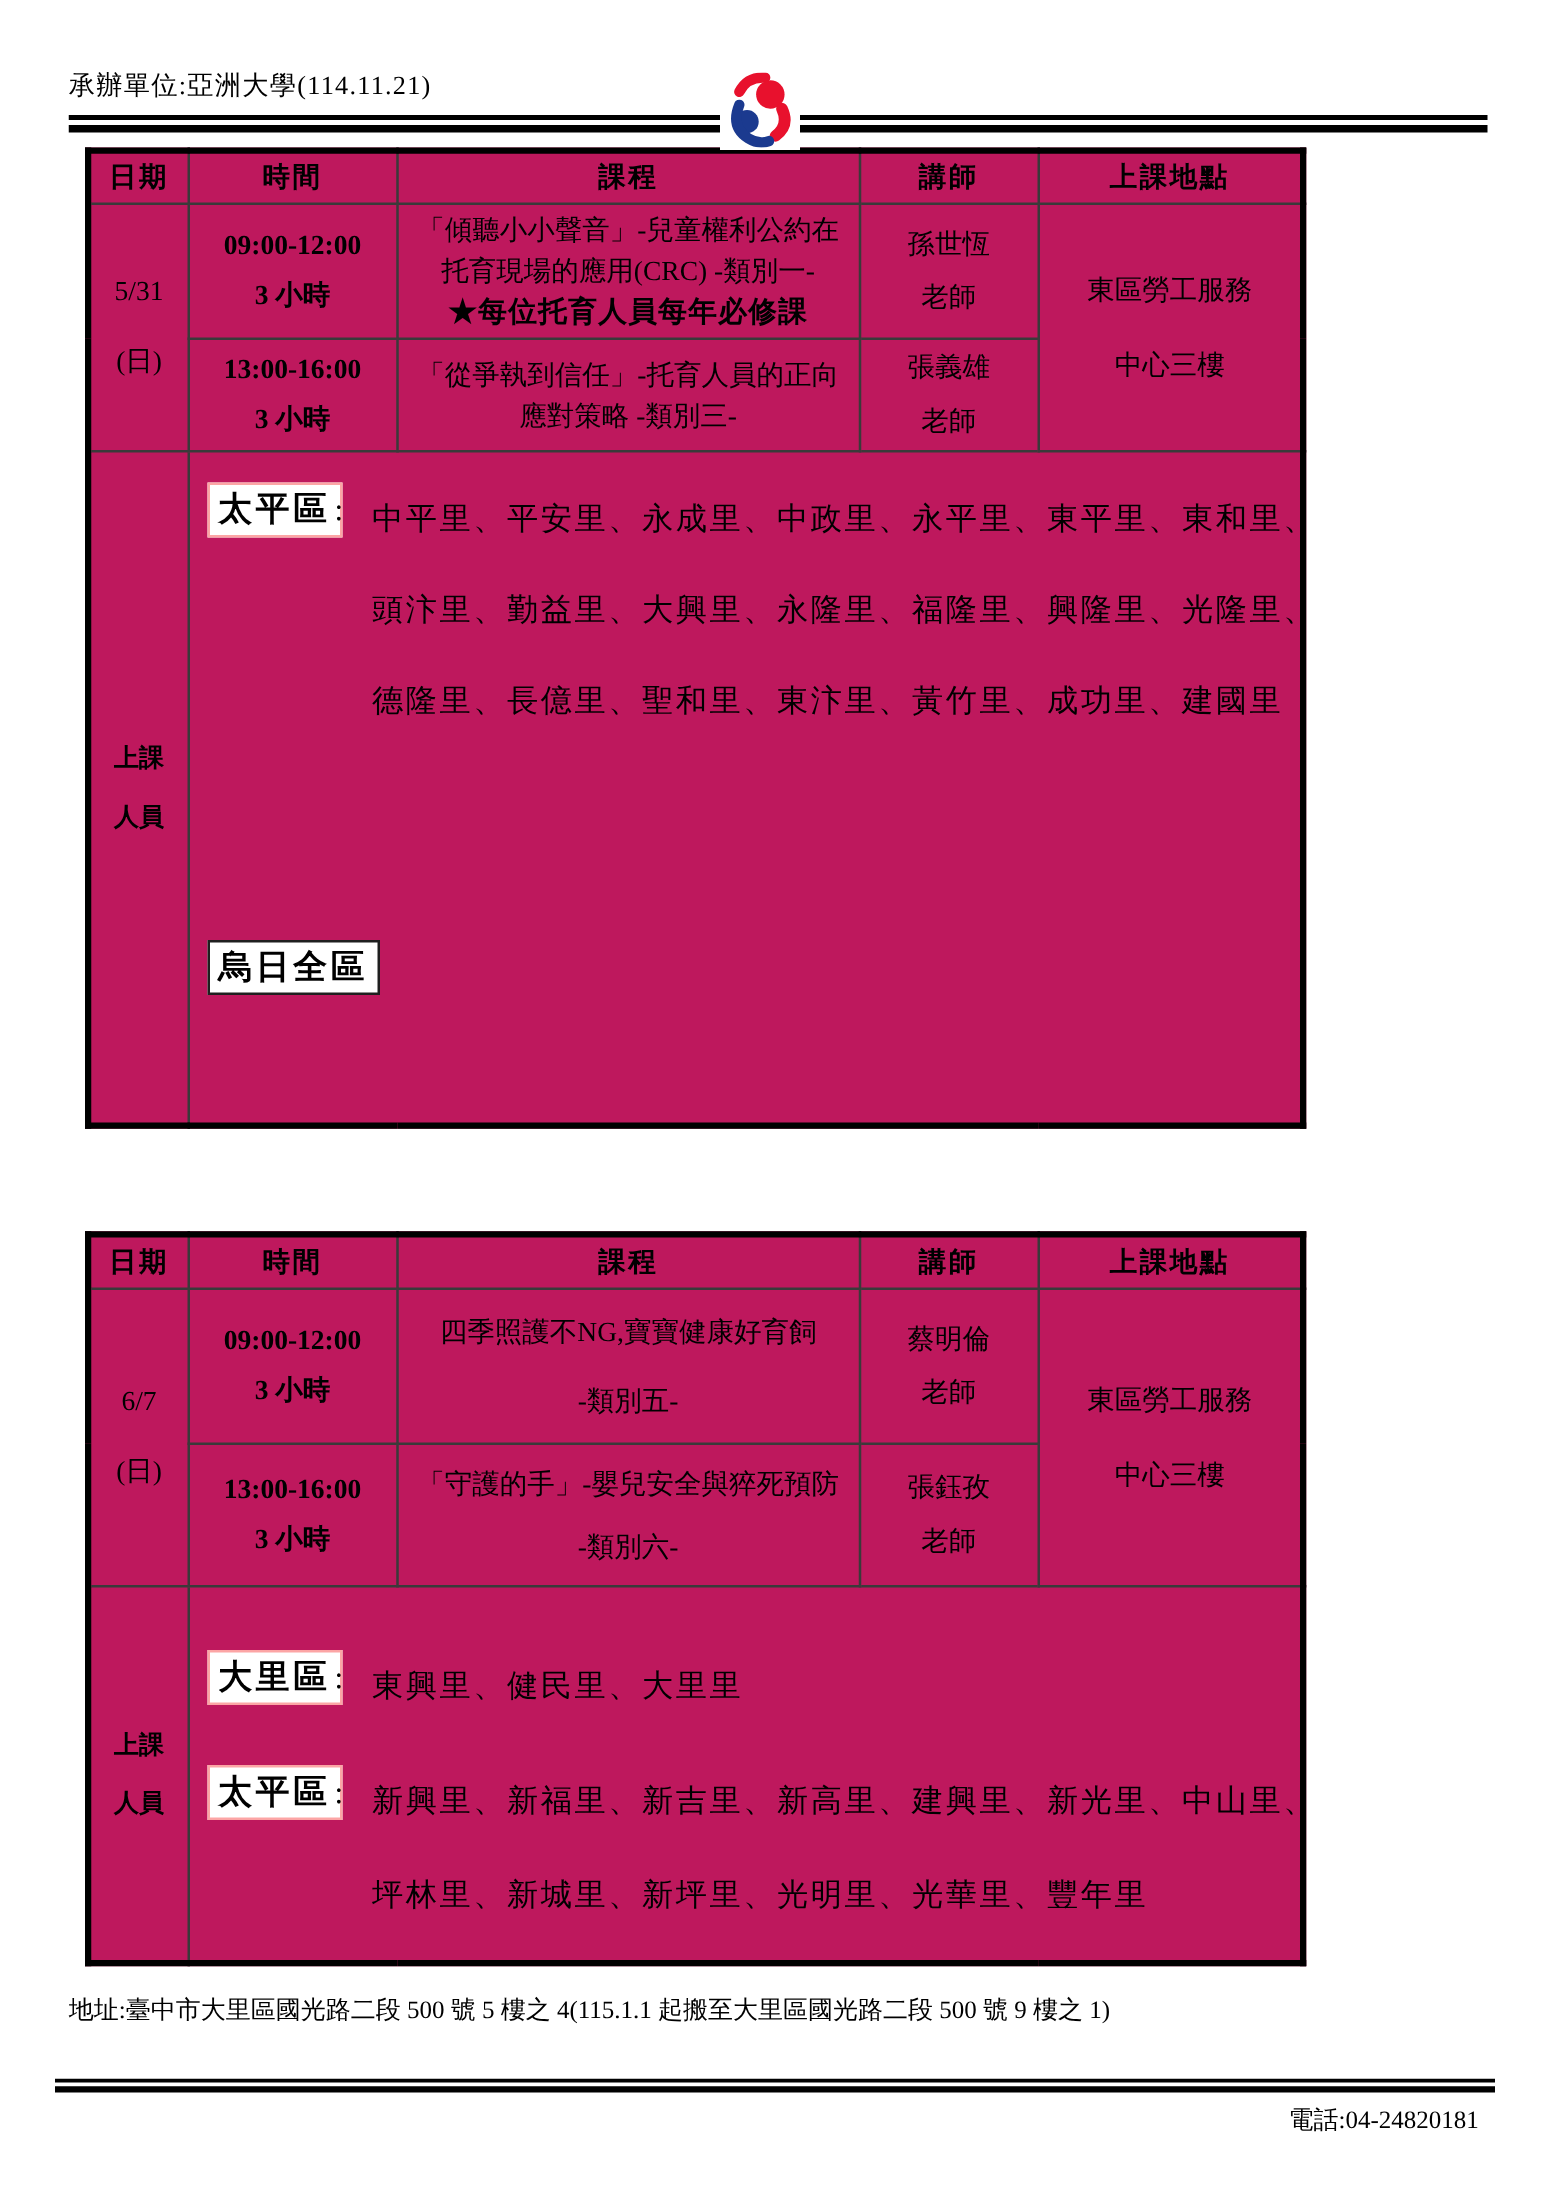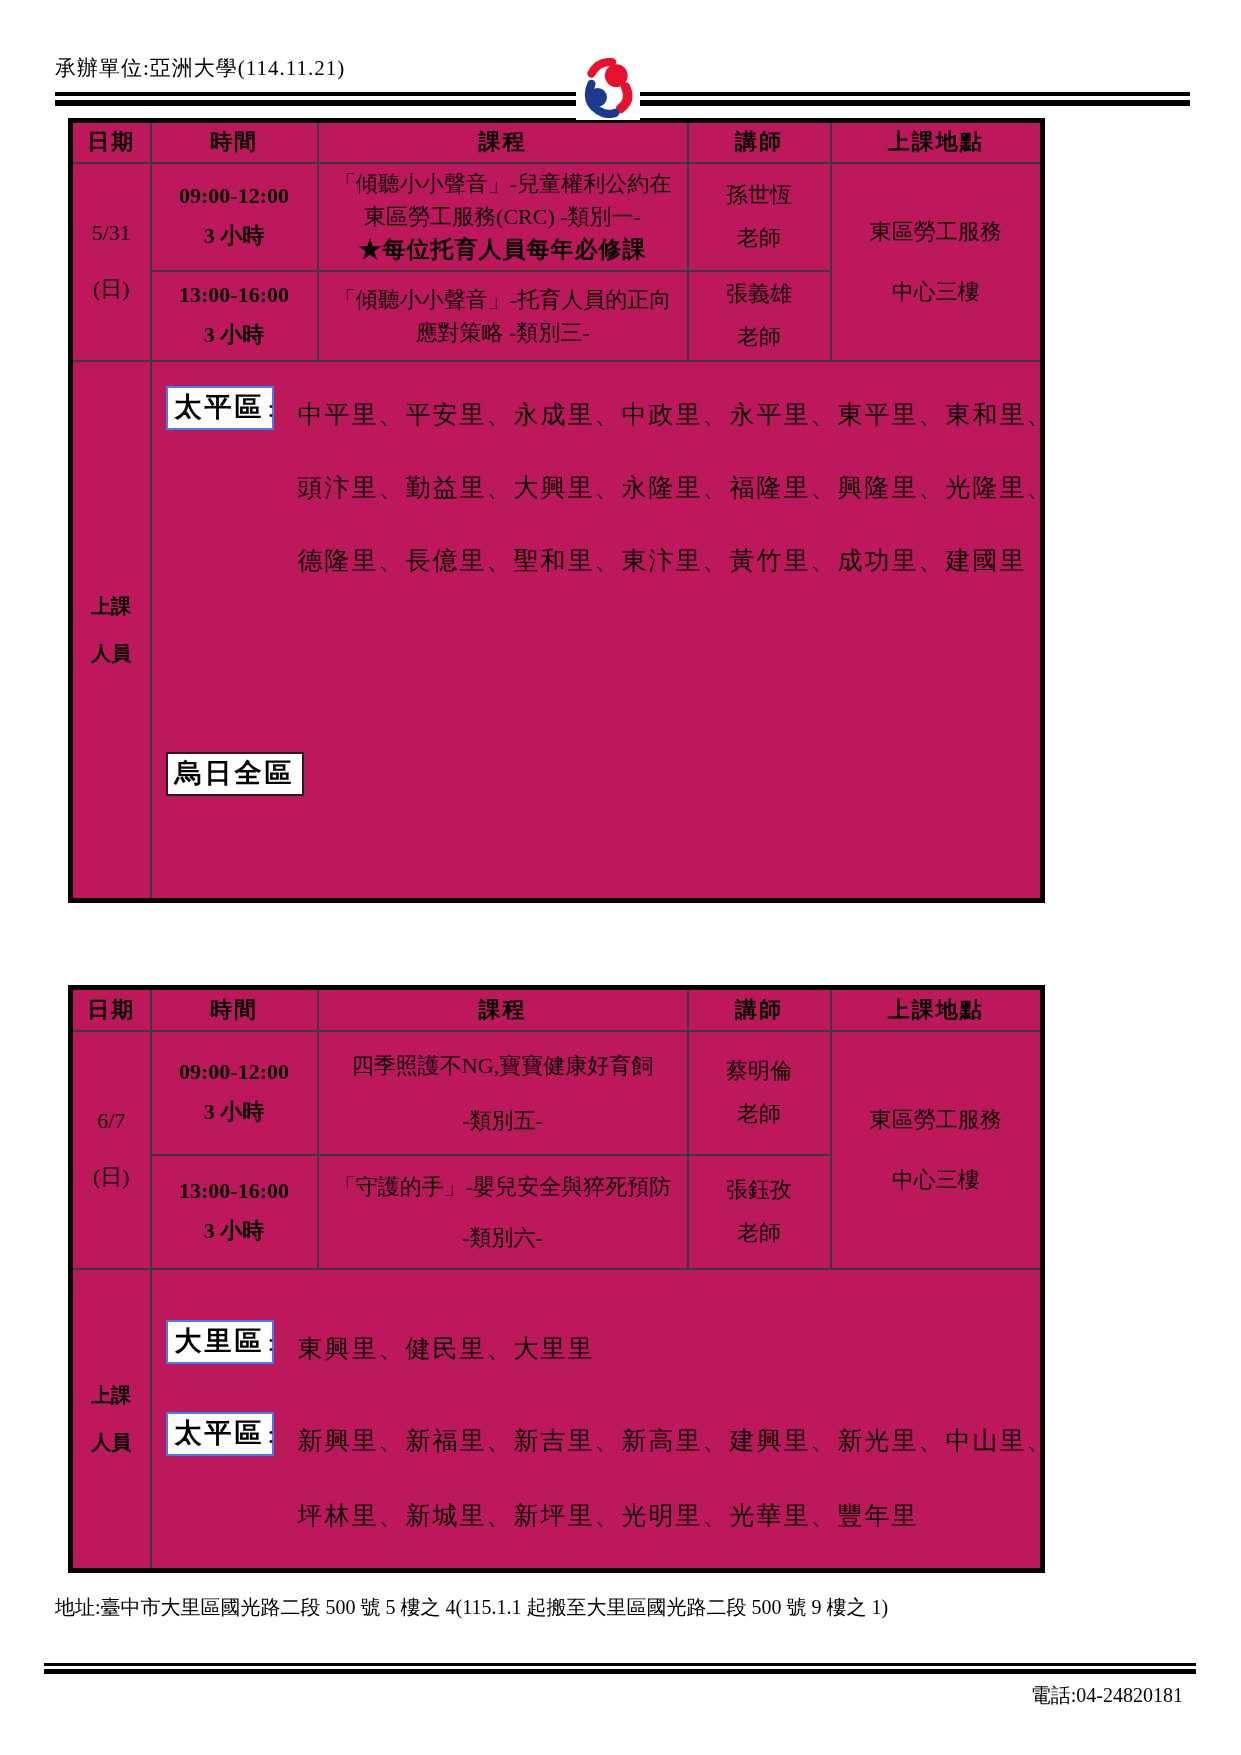--- a/index.html
+++ b/index.html
@@ -35,21 +35,21 @@
   .loccell .g1{margin-bottom:30px;}
   .plabel{font-size:20px;font-weight:bold;}
   .plabel .g1{margin-bottom:20px;}
 
   
   .pcell{text-align:left;vertical-align:top;}
   .pwrap{position:relative;width:100%;}
   .pwrap1{height:536px;}
   .pwrap2{height:298px;}
   .badge{position:absolute;font-weight:bold;font-size:27px;line-height:1.25;
-         border:2px solid #3b82f6;padding:3px 7px;letter-spacing:3px;background:#fff;}
+         border:2px solid #fca5a5;padding:3px 7px;letter-spacing:3px;background:#fff;}
   .gcolon{position:absolute;font-size:25px;}
   .gline{position:absolute;font-size:25px;letter-spacing:2px;white-space:nowrap;}
   
   .b1{left:14px;top:24px;}
   .c1{left:116px;top:33px;}
   .l1a{left:146px;top:36px;}
   .l1b{left:146px;top:109px;}
   .l1c{left:146px;top:182px;}
   .b2{left:14px;top:390px;border-color:#1f1f1f;}
   
@@ -107,39 +107,39 @@
       <td class="datecell" rowspan="2">
         <div class="g1">5/31</div>
         <div>(日)</div>
       </td>
       <td class="timecell">
         <div class="g1">09:00-12:00</div>
         <div>3 小時</div>
       </td>
       <td class="coursecell">
         <div>「傾聽小小聲音」-兒童權利公約在</div>
-        <div>東區勞工服務(CRC) -類別一-</div>
+        <div>托育現場的應用(CRC) -類別一-</div>
         <div class="star">★每位托育人員每年必修課</div>
       </td>
       <td class="teachercell">
         <div class="g1">孫世恆</div>
         <div>老師</div>
       </td>
       <td class="loccell" rowspan="2">
         <div class="g1">東區勞工服務</div>
         <div>中心三樓</div>
       </td>
     </tr>
     <tr style="height:90px">
       <td class="timecell">
         <div class="g1">13:00-16:00</div>
         <div>3 小時</div>
       </td>
       <td class="coursecell">
-        <div>「傾聽小小聲音」-托育人員的正向</div>
+        <div>「從爭執到信任」-托育人員的正向</div>
         <div>應對策略 -類別三-</div>
       </td>
       <td class="teachercell">
         <div class="g1">張義雄</div>
         <div>老師</div>
       </td>
     </tr>
     <tr style="height:540px">
       <td class="plabel">
         <div class="g1">上課</div>

